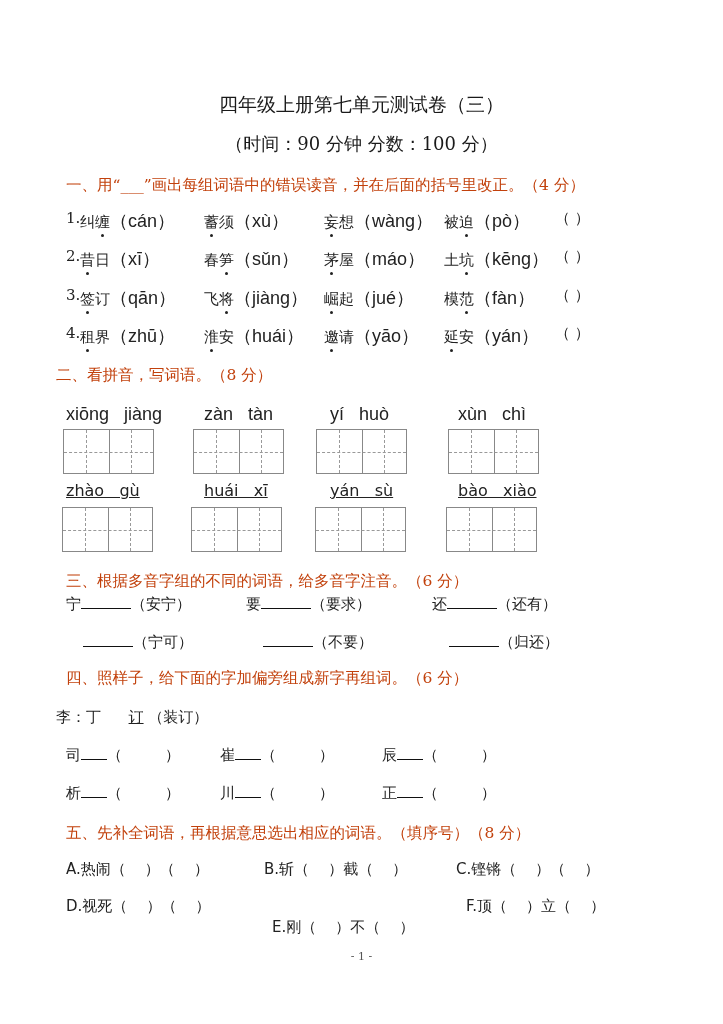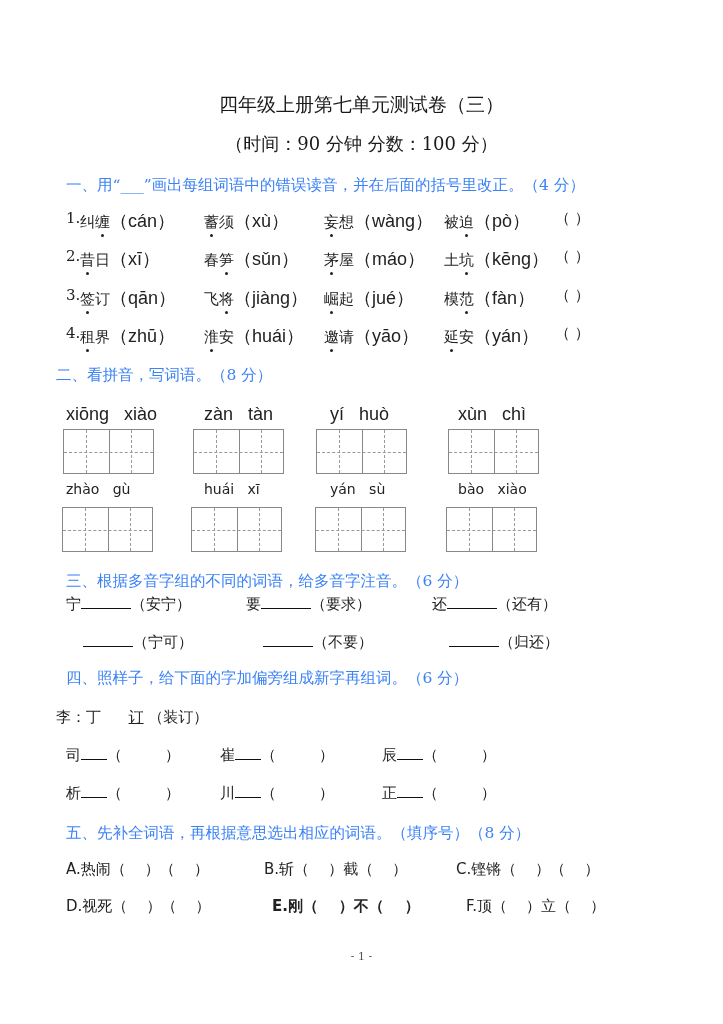--- a/index.html
+++ b/index.html
@@ -1,26 +1,26 @@
 <!DOCTYPE html>
 <html><head>
 <meta charset="utf-8">
 <style>
   html, body { margin:0; padding:0; background:#fff; }
   body { width:723px; height:1024px; position:relative; overflow:hidden;
          font-family:"DejaVu Serif","Liberation Serif",serif; color:#222; }
   .abs { position:absolute; white-space:nowrap; }
   .title { font-size:19px; left:0; width:723px; text-align:center; color:#1a1a1a; }
-  .sec { font-size:15.5px; color:#3b82f6; }
+  .sec { font-size:15.5px; color:#c2410c; }
   .row { font-size:15px; }
   .dot { position:relative; display:inline-block; }
   .dot::after { content:""; position:absolute; left:50%; bottom:-5px; width:3px; height:3px;
                 margin-left:-1.5px; border-radius:50%; background:#222; }
   .py { font-family:Liberation Sans, sans-serif; font-size:18px; }
-  .pysans { font-family:"DejaVu Sans","Liberation Sans",sans-serif; font-size:14px; }
+  .pysans { font-family:"DejaVu Sans","Liberation Sans",sans-serif; font-size:16px;text-decoration:underline; }
   .grid { position:absolute; width:91px; height:45px; border:1px solid #888; box-sizing:border-box; }
   .grid .vmid { position:absolute; left:45px; top:0; bottom:0; border-left:1px solid #888; }
   .grid .vd1 { position:absolute; left:22px; top:0; bottom:0; border-left:1px dashed #999; }
   .grid .vd2 { position:absolute; left:67px; top:0; bottom:0; border-left:1px dashed #999; }
   .grid .hd { position:absolute; top:22px; left:0; right:0; border-top:1px dashed #999; }
   .blank { display:inline-block; border-bottom:1.5px solid #111; vertical-align:baseline; }
   .page-num { font-size:11px; color:#555; left:0; width:723px; text-align:center; }
   .u { text-decoration:underline; }
 </style>
 </head>
@@ -52,21 +52,21 @@
     <div class="abs row" style="left:66px;top:324px;">4.</div>
     <div class="abs row" style="left:80px;top:324px;"><span class="dot">租</span><span>界</span><span class="py">（zhū）</span></div>
     <div class="abs row" style="left:204px;top:324px;"><span class="dot">淮</span><span>安</span><span class="py">（huái）</span></div>
     <div class="abs row" style="left:324px;top:324px;"><span class="dot">邀</span><span>请</span><span class="py">（yāo）</span></div>
     <div class="abs row" style="left:444px;top:324px;"><span class="dot">延</span><span>安</span><span class="py">（yán）</span></div>
     <div class="abs row" style="left:555px;top:324px;">（      ）</div>
   </div>
 
 <div class="abs sec" style="left:56px;top:365px;">二、看拼音，写词语。（8 分）</div>
 <div id="s2">
-    <div class="abs py" style="left:66px;top:404px;white-space:pre;">xiōng   xiào</div>
+    <div class="abs py" style="left:66px;top:404px;white-space:pre;">xiōng   jiàng</div>
     <div class="grid" style="left:63px;top:429px;">
       <div class="vmid"></div>
       <div class="vd1"></div>
       <div class="vd2"></div>
       <div class="hd"></div>
     </div>
     <div class="abs py" style="left:204px;top:404px;white-space:pre;">zàn   tàn</div>
     <div class="grid" style="left:193px;top:429px;">
       <div class="vmid"></div>
       <div class="vd1"></div>
@@ -142,17 +142,17 @@
     <div class="abs row" style="left:220px;top:783px;"><span>川</span><span class="blank" style="width:26px;height:14px;"></span><span style="white-space:pre;">（         ）</span></div>
     <div class="abs row" style="left:382px;top:783px;"><span>正</span><span class="blank" style="width:26px;height:14px;"></span><span style="white-space:pre;">（         ）</span></div>
   </div>
 
 <div class="abs sec" style="left:66px;top:823px;">五、先补全词语，再根据意思选出相应的词语。（填序号）（8 分）</div>
 <div id="s5">
     <div class="abs row" style="left:66px;top:860px;"><span style="font-family:&quot;DejaVu Sans&quot;,&quot;Liberation Sans&quot;,sans-serif;">A.</span><span style="white-space:pre;margin-top:6px;">热闹（    ）（    ）</span></div>
     <div class="abs row" style="left:264px;top:860px;"><span style="font-family:&quot;DejaVu Sans&quot;,&quot;Liberation Sans&quot;,sans-serif;">B.</span><span style="white-space:pre;">斩（    ）截（    ）</span></div>
     <div class="abs row" style="left:456px;top:860px;"><span style="font-family:&quot;DejaVu Sans&quot;,&quot;Liberation Sans&quot;,sans-serif;">C.</span><span style="white-space:pre;">铿锵（    ）（    ）</span></div>
     <div class="abs row" style="left:66px;top:897px;"><span style="font-family:&quot;DejaVu Sans&quot;,&quot;Liberation Sans&quot;,sans-serif;">D.</span><span style="white-space:pre;text-align:right;">视死（    ）（    ）</span></div>
-    <div class="abs row" style="left:272px;top:897px;font-weight:bold;"><span style="font-family:&quot;DejaVu Sans&quot;,&quot;Liberation Sans&quot;,sans-serif;">E.</span><span style="white-space:pre;">刚（    ）不（    ）</span></div>
+    <div class="abs row" style="left:272px;top:918px;"><span style="font-family:&quot;DejaVu Sans&quot;,&quot;Liberation Sans&quot;,sans-serif;">E.</span><span style="white-space:pre;">刚（    ）不（    ）</span></div>
     <div class="abs row" style="left:466px;top:897px;"><span style="font-family:&quot;DejaVu Sans&quot;,&quot;Liberation Sans&quot;,sans-serif;">F.</span><span style="white-space:pre;">顶（    ）立（    ）</span></div>
   </div>
 
 <div class="abs page-num" style="top:950px;">- 1 -</div>
 
 </body></html>

